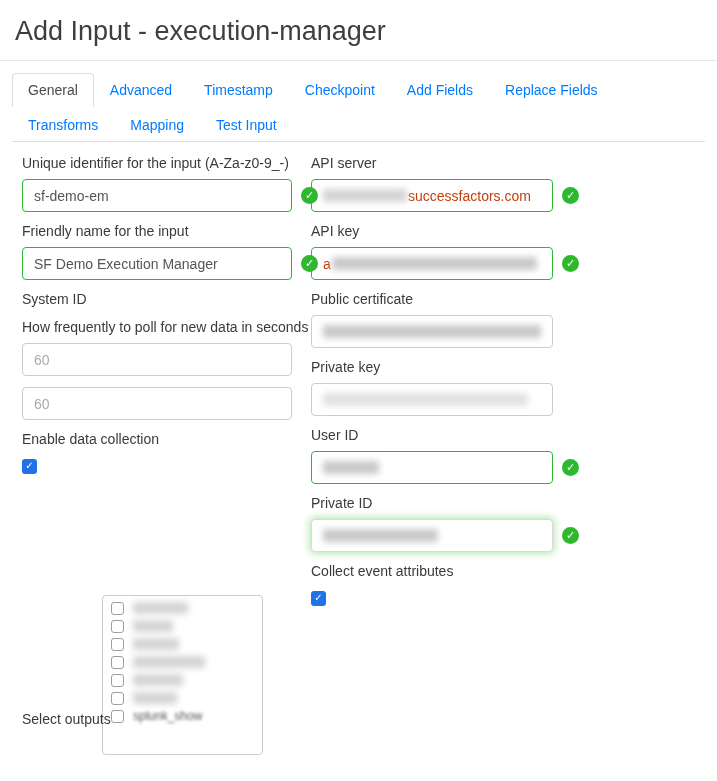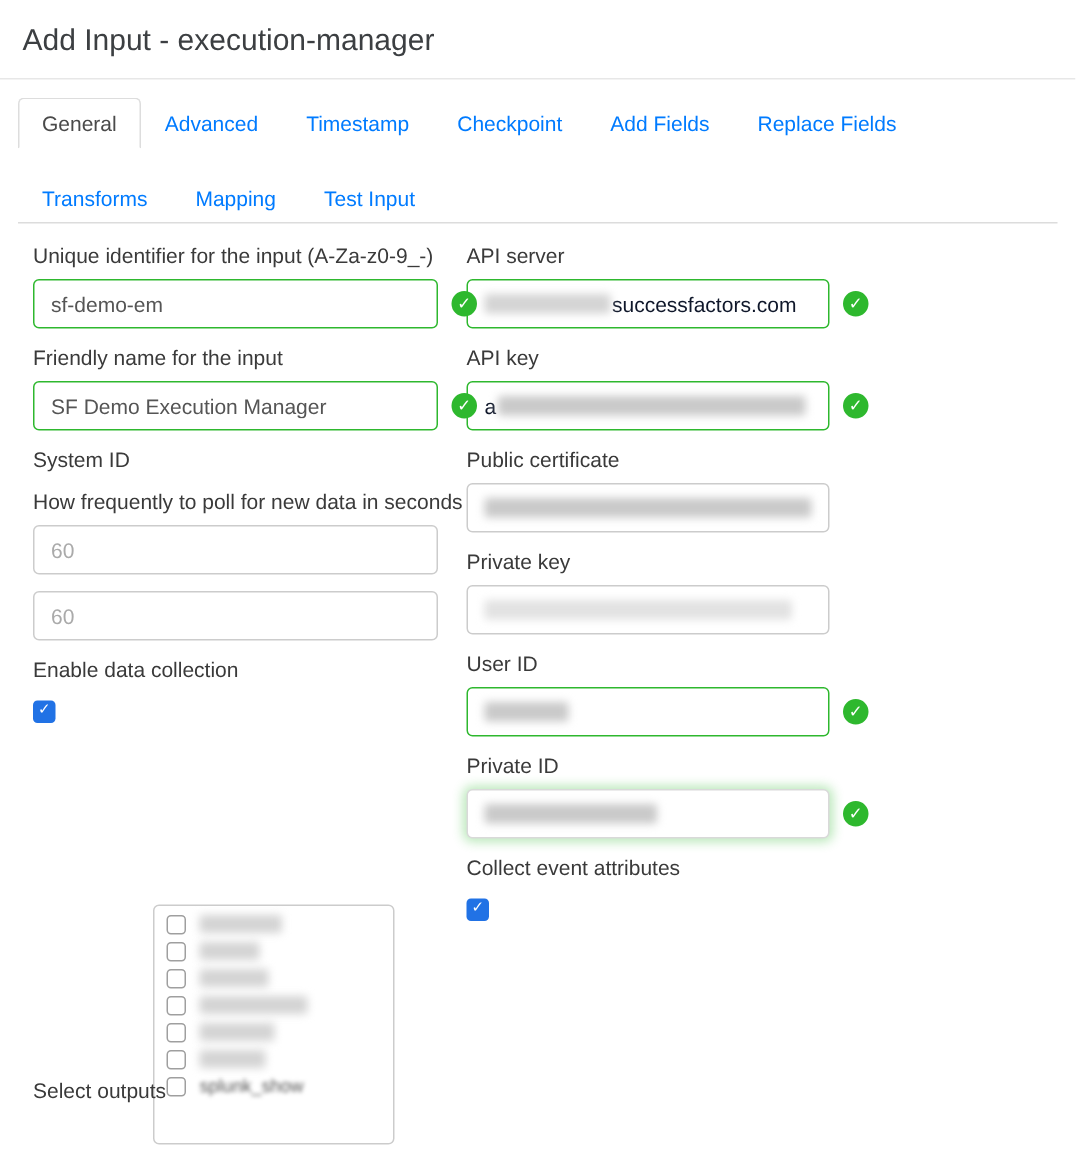--- a/index.html
+++ b/index.html
@@ -5,25 +5,25 @@
   * { box-sizing: border-box; }
   html,body { margin:0; padding:0; }
   body {
     width:717px; height:781px; overflow:hidden;
     background:#fff; color:#3a3a3a;
     font-family:"Liberation Sans","DejaVu Sans",sans-serif;
     font-size:14px;
   }
   
   .modal-header { padding:16px 15px 13px 15px; border-bottom:1px solid #e7e7e7; }
-  .modal-title { font-size:20px; font-weight:400; color:#3c3f42; margin:0; }
+  .modal-title { font-size:27px; font-weight:400; color:#3c3f42; margin:0; }
 
   
   .tabs {
-    display:flex; flex-wrap:wrap; row-gap:17px;
+    display:flex; flex-wrap:wrap; row-gap:2px;
     margin:12px 12px 0 12px;
     border-bottom:1px solid #dcdcdc;
     list-style:none; padding:0;
   }
   .tab {
     display:block; padding:8px 15px; margin-bottom:-1px;
     font-size:14px; color:var(--link-blue); text-decoration:none;
     border:1px solid transparent; border-radius:4px 4px 0 0;
     cursor:pointer; white-space:nowrap;
   }
@@ -72,21 +72,21 @@
   }
   .checkbox.checked { background:var(--checkbox-blue); }
   .checkbox.checked::after { content:"\2713"; color:#fff; font-size:10px; font-weight:bold; line-height:1; }
   .checkbox.unchecked { background:#fff; border:1px solid #9f9f9f; width:13px; height:13px; border-radius:3px; }
   .cb-group label { margin-bottom:8px; }
 
   
   .redact { display:inline-block; height:13px; background:#c9c9c9; border-radius:2px; filter:blur(3px); flex:none; }
   .redact.light { background:#e2e2e2; }
   .redact.mid   { background:#d4d4d4; }
-  .vis-text { color:#0f172a; white-space:nowrap; }
+  .vis-text { color:#c2410c; white-space:nowrap; }
 
   
   .outputs-row { position:relative; margin-top:121px; }
   .outputs-row > label { position:absolute; left:0; top:116px; margin:0; }
   .listbox {
     margin-left:80px; width:161px; height:160px;
     border:1px solid #ccc; border-radius:4px;
     padding:6px 8px; background:#fff; overflow:hidden;
   }
   .opt { display:flex; align-items:center; gap:9px; margin-bottom:5px; height:13px; }

